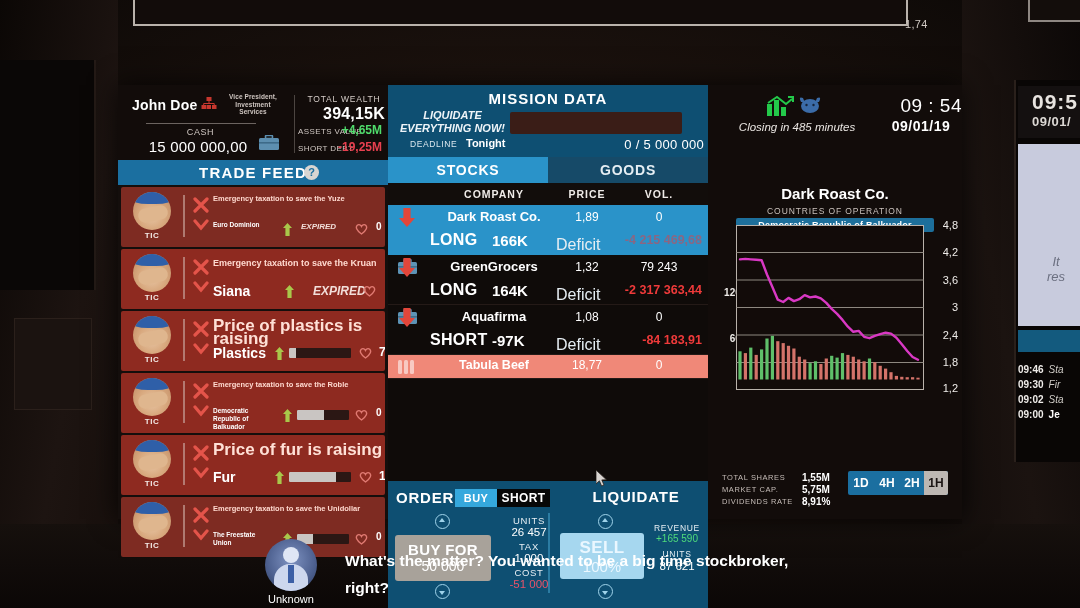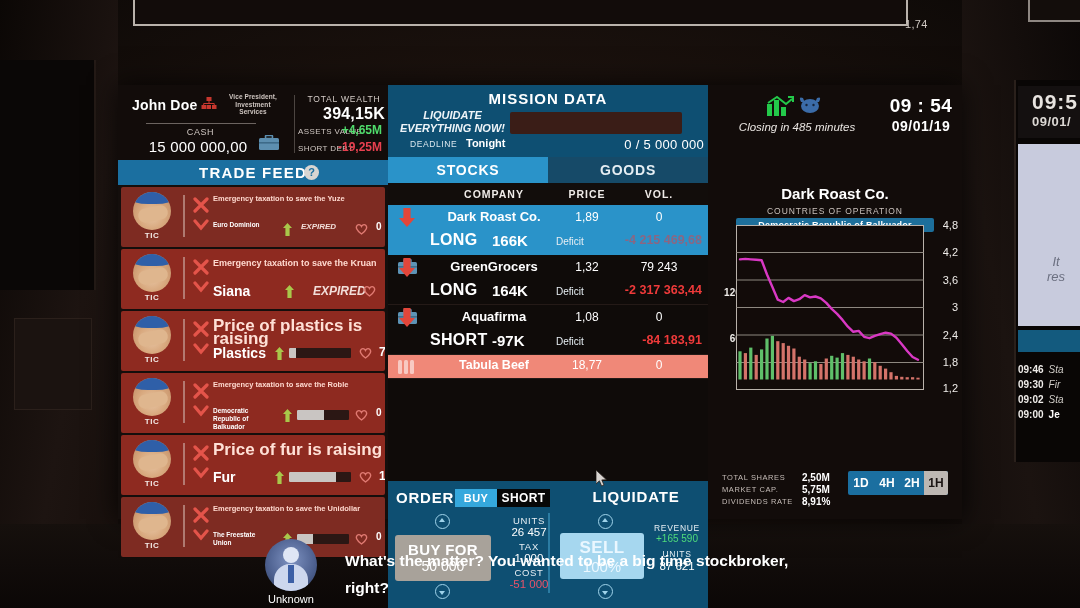--- a/index.html
+++ b/index.html
@@ -121,21 +121,21 @@
   .r2{position:relative;height:25px;}
   .ic-arrow{position:absolute;left:9px;top:3px;width:20px;height:19px;}
   .ic-case{position:absolute;left:10px;top:29px;width:19px;height:15px;}
   .ic-meat{position:absolute;left:8px;top:3px;width:20px;height:18px;opacity:.55;}
   .cname{position:absolute;left:42px;top:4px;width:128px;text-align:center;color:#ffffff;font-size:13px;font-weight:bold;}
   .cname.pinkrow{color:#ffffff;top:3px;font-size:12.5px;}
   .cprice{position:absolute;left:170px;top:5px;width:58px;text-align:center;color:#ffffff;font-size:12px;}
   .cvol{position:absolute;left:228px;top:5px;width:86px;text-align:center;color:#ffffff;font-size:12px;}
   .pos{position:absolute;left:42px;top:1px;color:#ffffff;font-size:16px;font-weight:bold;letter-spacing:.3px;}
   .posv{position:absolute;left:104px;top:2px;color:#ffffff;font-size:15px;font-weight:bold;}
-  .dfl{position:absolute;left:168px;top:6px;color:#e6eef3;font-size:10px;}
+  .dfl{position:absolute;left:168px;top:6px;color:#e6eef3;font-size:16px;}
   .dfv{position:absolute;right:6px;top:3px;color:#ef3a3a;font-size:12.5px;font-weight:bold;}
   .dfv.faded{color:#d9434a;opacity:.55;}
   .order-panel{position:absolute;left:0;top:0;width:320px;height:128px;background:#0e4f72;}
   .ord-lbl{position:absolute;left:8px;top:8px;color:#ffffff;font-size:15px;font-weight:bold;letter-spacing:.8px;}
   .bbuy{position:absolute;left:67px;top:8px;width:42px;height:18px;background:#35a8dd;color:#ffffff;font-size:11px;font-weight:bold;text-align:center;line-height:18px;letter-spacing:.4px;}
   .bshort{position:absolute;left:109px;top:8px;width:53px;height:18px;background:#070707;color:#ffffff;font-size:12px;font-weight:bold;text-align:center;line-height:18px;letter-spacing:.4px;}
   .vdiv{position:absolute;left:160px;top:32px;width:2px;height:80px;background:#2b7ca3;}
   .stepper{position:absolute;width:15px;height:15px;border-radius:50%;border:1.6px solid #9fd3ea;}
   .stepper:after{content:"";position:absolute;left:4px;top:4px;width:0;height:0;}
   .bigbtn{position:absolute;border-radius:3px;text-align:center;}
@@ -602,21 +602,21 @@
           <path d="M22 2 L27 2 L27 7" stroke="#23c94a" stroke-width="2" fill="none"></path>
         </svg>
         <svg style="position:absolute;left:90px;top:8px;" width="24" height="22" viewBox="0 0 24 22">
           <ellipse cx="12" cy="13" rx="9" ry="7" fill="#3b6ca8"></ellipse>
           <path d="M3 9 Q0 3 5 5 Q6 8 7 9 Z" fill="#3b6ca8"></path>
           <path d="M21 9 Q24 3 19 5 Q18 8 17 9 Z" fill="#3b6ca8"></path>
           <circle cx="8.5" cy="12" r="1.2" fill="#15243a"></circle>
           <circle cx="15.5" cy="12" r="1.2" fill="#15243a"></circle>
         </svg>
         <div style="position:absolute;left:0;top:36px;width:178px;text-align:center;color:#e9e5e1;font-size:11.5px;font-style:italic;">Closing in 485 minutes</div>
-        <div style="position:absolute;left:172px;top:10px;width:82px;text-align:center;color:#ffffff;font-size:19px;font-weight:bold;letter-spacing:.5px;">09 : 54</div>
+        <div style="position:absolute;left:172px;top:10px;width:82px;text-align:right;color:#ffffff;font-size:19px;font-weight:normal;letter-spacing:.5px;">09 : 54</div>
         <div style="position:absolute;left:172px;top:33px;width:82px;text-align:center;color:#ffffff;font-size:14px;font-weight:bold;letter-spacing:.5px;">09/01/19</div>
       </div>
 
       <div class="co-name" style="top:100px;">Dark Roast Co.</div>
       <div class="co-lbl" style="top:121px;">COUNTRIES OF OPERATION</div>
       <div class="co-chip" style="left:28px;top:133px;width:198px;">Democratic Republic of Balkuador</div>
       <div class="co-lbl" style="top:152px;">TRADE GOODS</div>
       <svg class="truck" style="top:166px;" viewBox="0 0 20 14">
         <rect x="0" y="3" width="11" height="8" rx="1" fill="#68d96f"></rect>
         <path d="M11 5 L16 5 L19 8 L19 11 L11 11 Z" fill="#68d96f"></path>
@@ -685,21 +685,21 @@
           <span style="top:76px;">3</span>
           <span style="top:104px;">2,4</span>
           <span style="top:131px;">1,8</span>
           <span style="top:157px;">1,2</span>
         </div>
       </div>
 
       <div class="stats" style="top:388px;">
         <div class="r">
             <div class="k">TOTAL SHARES</div>
-            <div class="v">2,50M</div>
+            <div class="v">1,55M</div>
           </div>
         <div class="r">
             <div class="k">MARKET CAP.</div>
             <div class="v">5,75M</div>
           </div>
         <div class="r">
             <div class="k">DIVIDENDS RATE</div>
             <div class="v">8,91%</div>
           </div>
       </div>

